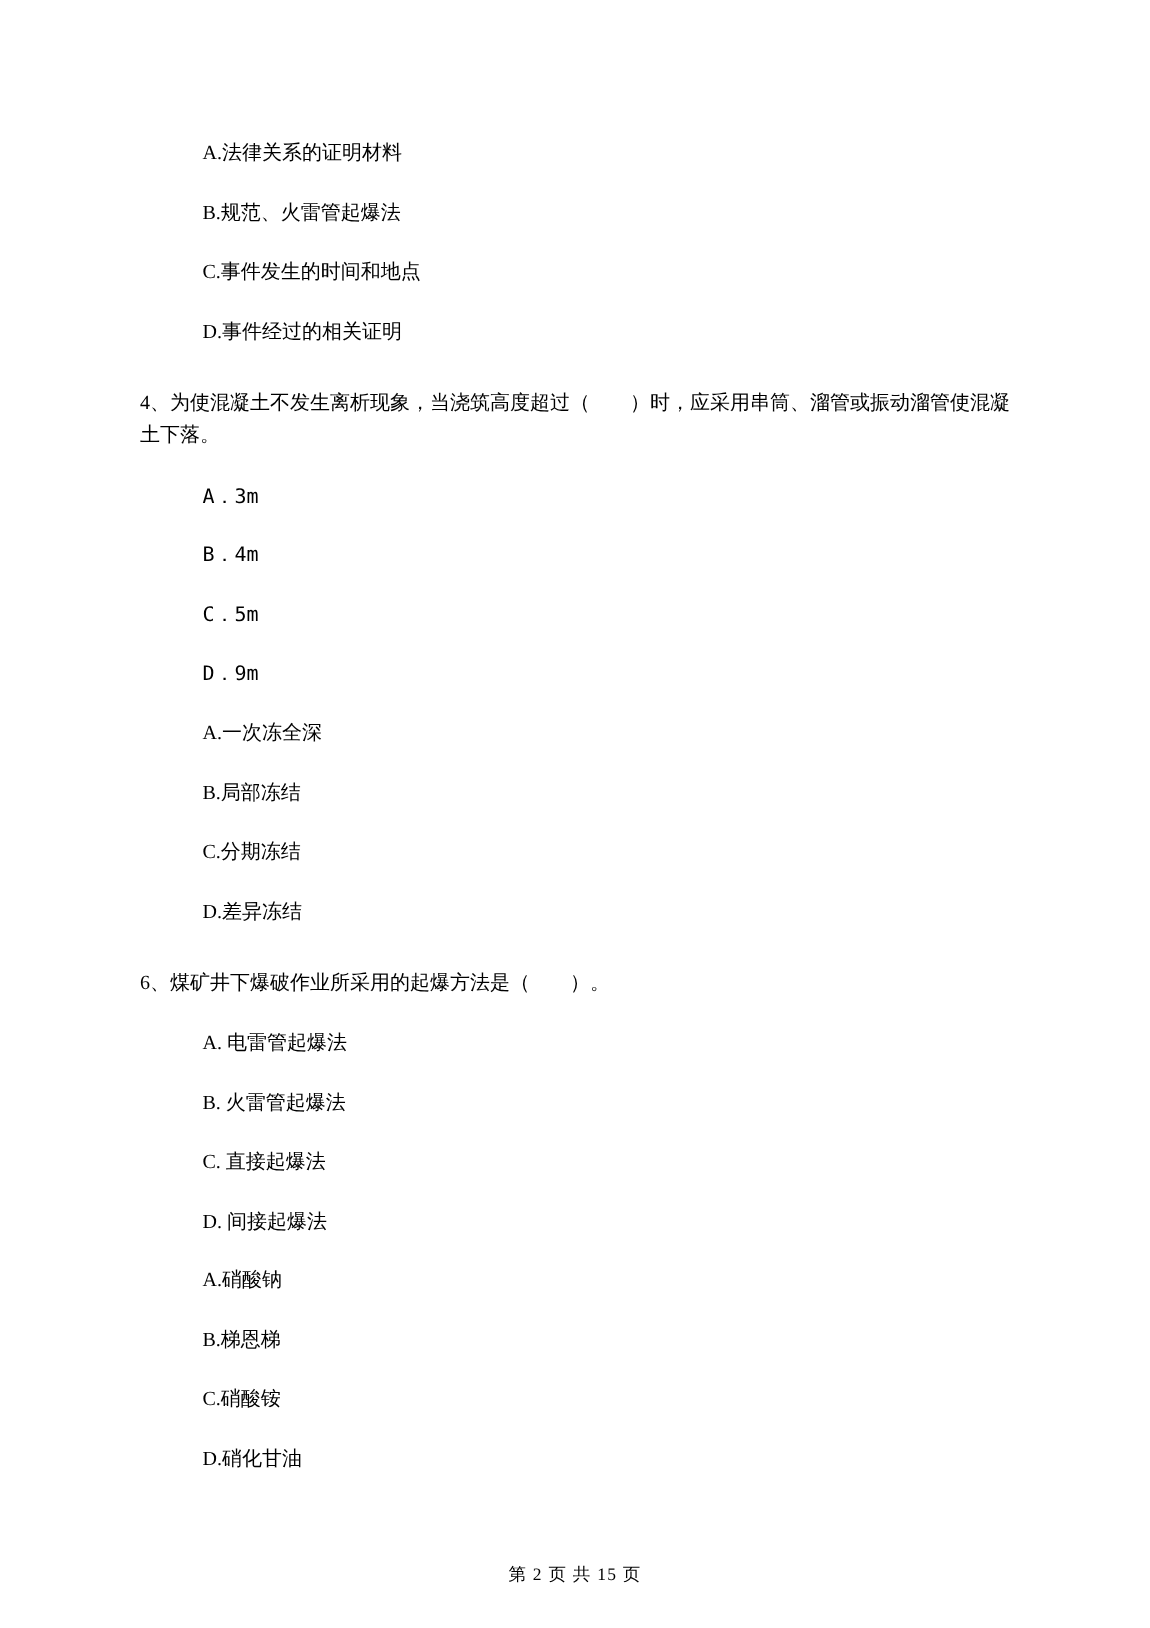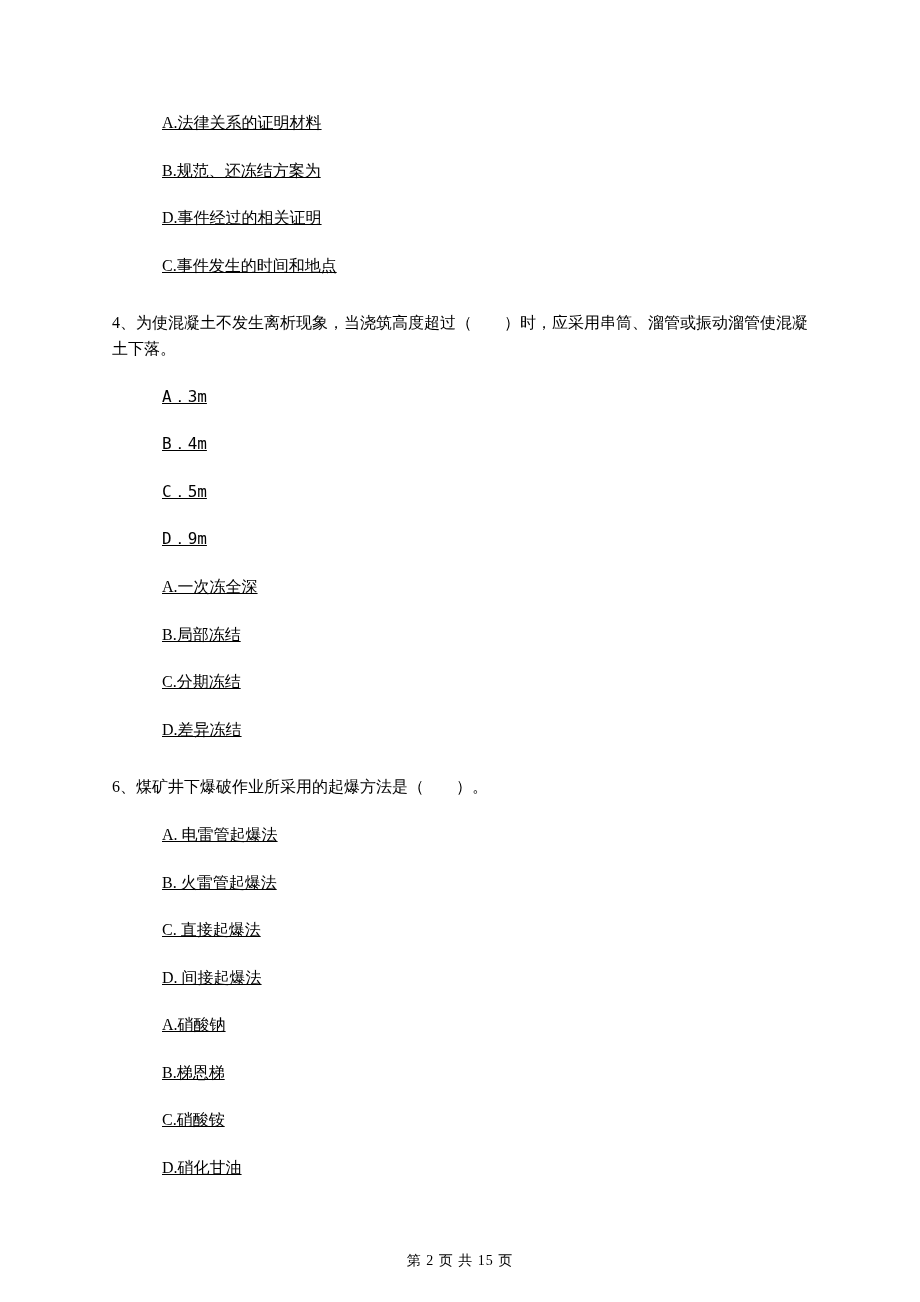--- a/index.html
+++ b/index.html
@@ -15,21 +15,20 @@
     width: 920px;
     min-height: 1302px;
     margin: 0 auto;
     padding: 110px 112px 40px 112px;
     box-sizing: border-box;
     position: relative;
   }
   .option {
     padding-left: 50px;
     margin-bottom: 22px;
-    text-decoration: underline;
   }
   .question {
     margin-bottom: 22px;
     text-align: justify;
     margin-top: 32px;
   }
   .footer {
     position: absolute;
     bottom: 30px;
     left: 0;
@@ -41,23 +40,23 @@
   .monosp {
     font-family: "SimSun", monospace;
   }
 </style>
 </head>
 <body>
 
 <div class="page">
 
   <div class="option"><span>A.法律关系的证明材料</span></div>
-  <div class="option"><span>B.规范、还冻结方案为</span></div>
+  <div class="option"><span>B.规范、火雷管起爆法</span></div>
+  <div class="option"><span>C.事件发生的时间和地点</span></div>
   <div class="option"><span>D.事件经过的相关证明</span></div>
-  <div class="option"><span>C.事件发生的时间和地点</span></div>
 
   <div class="question"><span>4、为使混凝土不发生离析现象，当浇筑高度超过（　　）时，应采用串筒、溜管或振动溜管使混凝土下落。</span></div>
   <div class="option monosp"><span>A．3m</span></div>
   <div class="option monosp"><span>B．4m</span></div>
   <div class="option monosp"><span>C．5m</span></div>
   <div class="option monosp"><span>D．9m</span></div>
 
   <div class="option"><span>A.一次冻全深</span></div>
   <div class="option"><span>B.局部冻结</span></div>
   <div class="option"><span>C.分期冻结</span></div>

